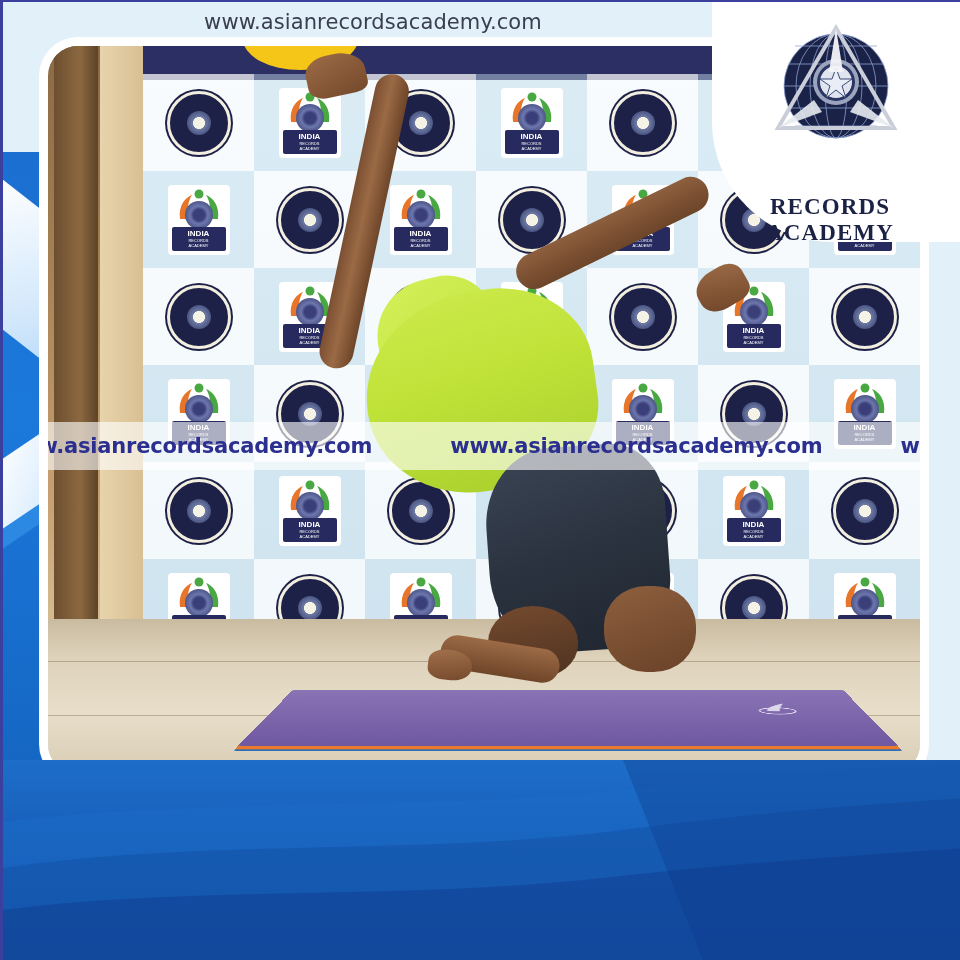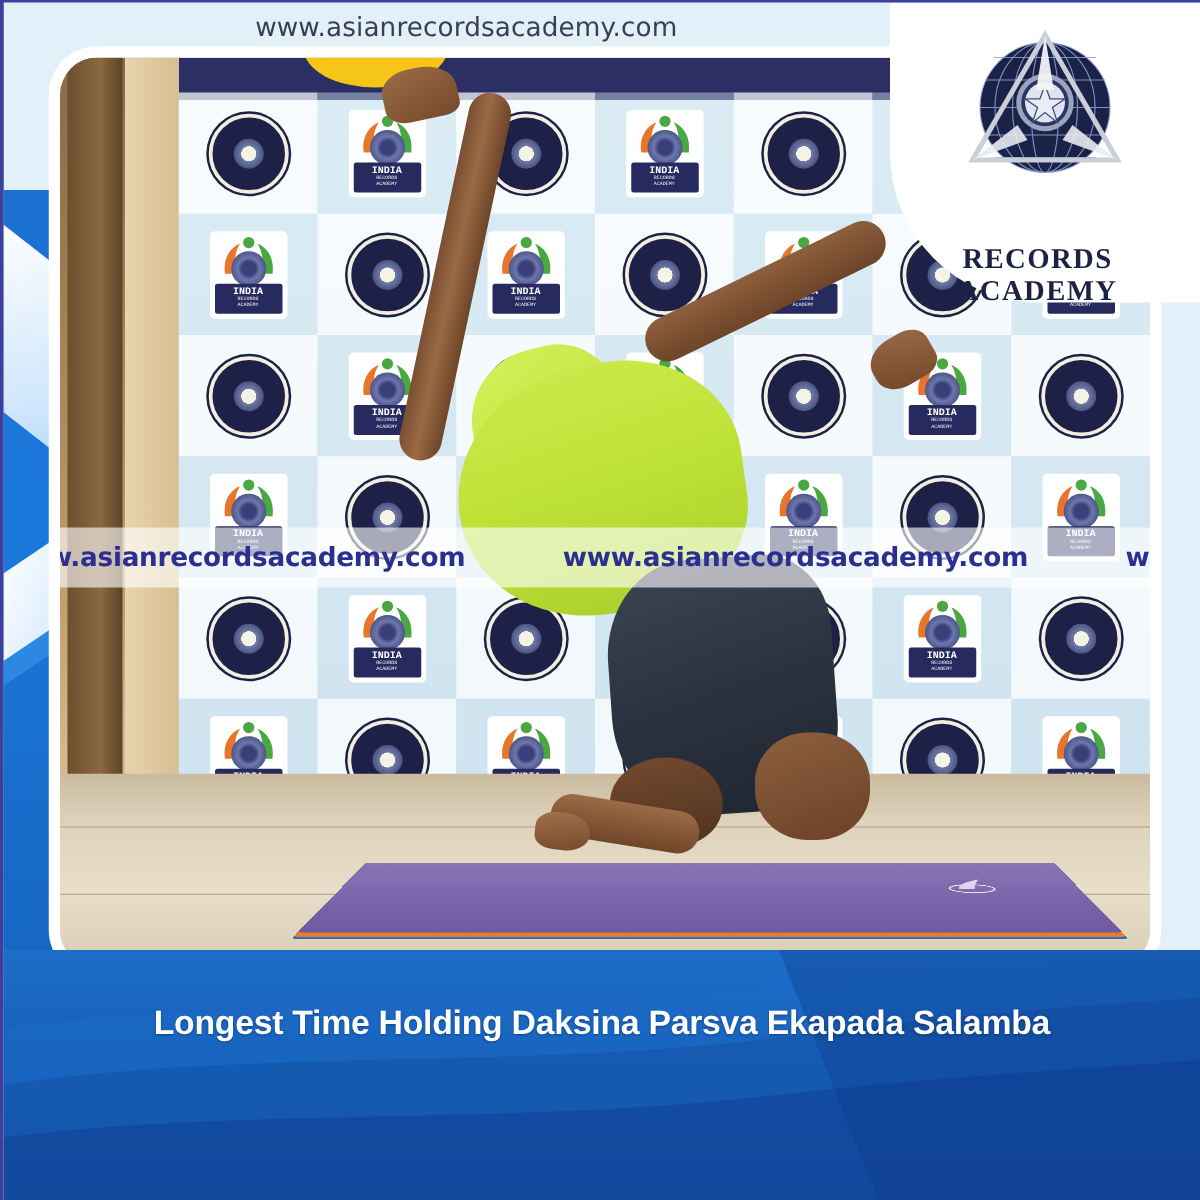--- a/index.html
+++ b/index.html
@@ -121,21 +121,21 @@
     position:absolute; left:50%; top:16px; margin-left:-14px;
     width:28px; height:28px; border-radius:50%;
     background:radial-gradient(circle,#3a3f7a 28%,#6d77ad 45%,#2b3060 100%);
   }
   .bi-band {
     position:absolute; left:4px; bottom:4px; width:54px; height:24px;
     background:#262a5e; border-radius:2px;
   }
   .bi-band span {
     display:block; color:#fff; font-size:8px; line-height:9px;
-    text-align:center; font-family:Liberation Mono, monospace; font-weight:bold;
+    text-align:center; font-family:Liberation Sans, sans-serif; font-weight:bold;
     padding-top:2px;
   }
   .bi-band small { display:block; font-size:4px; line-height:5px; font-weight:normal; }
 
   
   .wall-left {
     position:absolute; left:0; top:0; width:96px; height:600px;
     background:linear-gradient(180deg,#8a6a46 0%,#a07c51 30%,#c6a071 75%,#d9c198 100%);
   }
   .wall-left .door {
@@ -710,16 +710,15 @@
       <polygon points="72,48 76,59 88,59 78,66 82,78 72,70 62,78 66,66 56,59 68,59" fill="#e9edf5" stroke="#3c4a7a" stroke-width="1"></polygon>
       <polygon points="72,8 130,108 14,108" fill="none" stroke="#c9ced8" stroke-width="4"></polygon>
       <polygon points="72,8 79,52 65,52" fill="#f2f4f8" opacity=".95"></polygon>
       <polygon points="130,108 86,92 94,80" fill="#e7eaf0" opacity=".9"></polygon>
       <polygon points="14,108 58,92 50,80" fill="#e7eaf0" opacity=".9"></polygon>
     </svg>
     <div class="logo-sub">RECORDS ACADEMY</div>
   </div>
 
   <div id="caption">
-    <div>Longest Time Holding Daksina Parsva Ekapada Salamba</div>
   </div>
 
 </div>
 
 </body></html>

